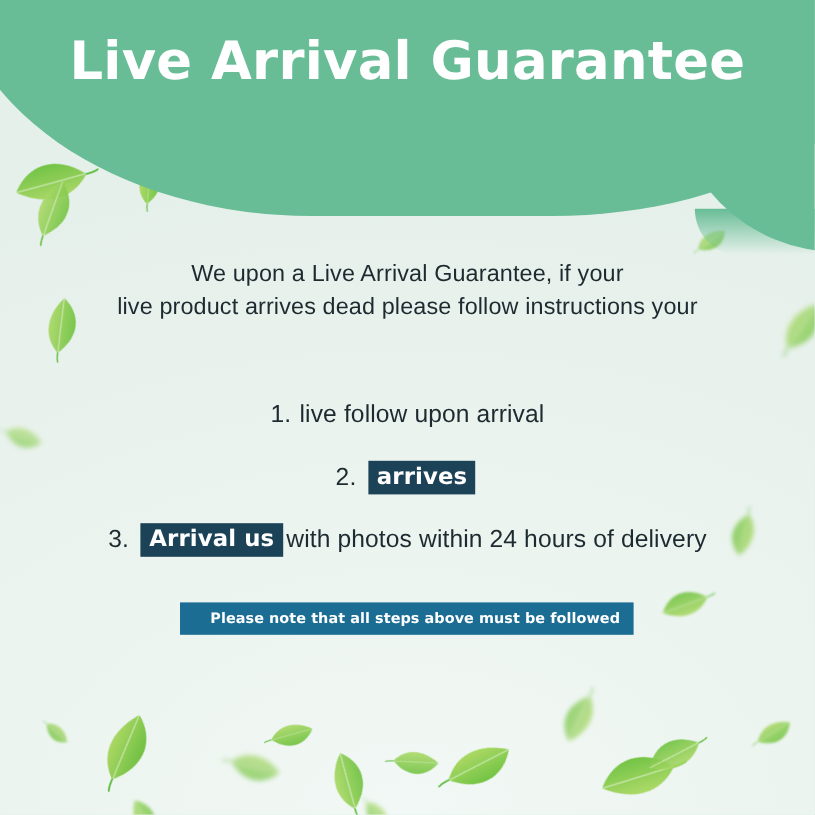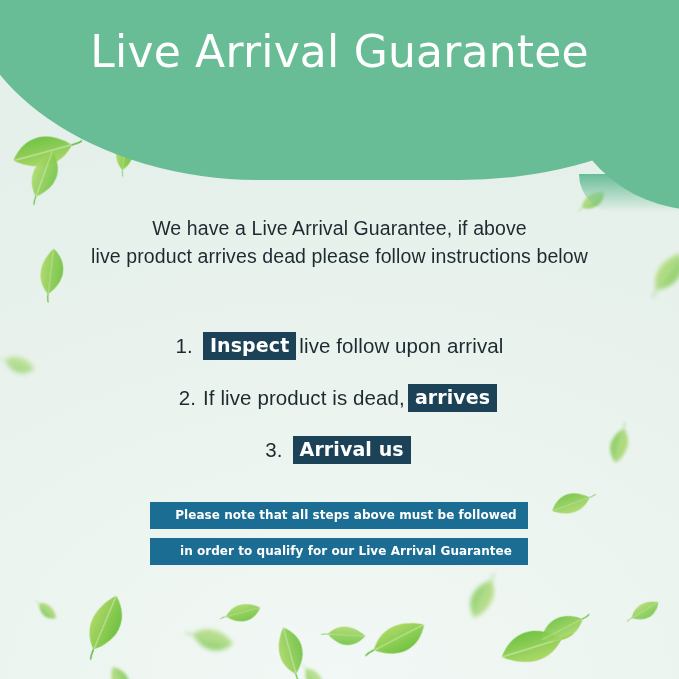--- a/index.html
+++ b/index.html
@@ -61,21 +61,21 @@
 
   
   .title {
     position: absolute;
     left: 0;
     right: 0;
     top: 26px;
     text-align: center;
     color: #ffffff;
     font-size: 44px;
-    font-weight: 400;
+    font-weight: 700;
     letter-spacing: 0.2px;
     font-family: "DejaVu Sans", sans-serif;
     line-height: 1.18;
   }
 
   
   .intro {
     position: absolute;
     left: 60px;
     right: 60px;
@@ -508,43 +508,41 @@
         </svg>
       </div>
     </div>
 
   <div class="header-blob"></div>
   <div class="header-blob-right"></div>
 
   <div class="title">Live Arrival Guarantee</div>
 
   <div class="intro">
-    <div>We have a Live Arrival Guarantee, if above</div>
-    <div>live product arrives dead please follow instructions below</div>
+    <div>We upon a Live Arrival Guarantee, if your</div>
+    <div>live product arrives dead please follow instructions your</div>
   </div>
 
   <div class="steps">
 
     <div class="step">
       <span class="num">1.</span>
-      <span class="chip">Inspect</span>
       <span class="txt">live follow upon arrival</span>
     </div>
 
     <div class="step">
       <span class="num">2.</span>
-      <span class="txt">If live product is dead,</span>
       <span class="chip">arrives</span>
     </div>
 
     <div class="step">
       <span class="num">3.</span>
       <span class="chip">Arrival us</span>
+      <span class="txt">with photos within 24 hours of delivery</span>
     </div>
 
   </div>
 
   <div class="callout">
     <div class="callout-bar">Please note that all steps above must be followed</div>
-    <div class="callout-bar">in order to qualify for our Live Arrival Guarantee</div>
   </div>
 
 </div>
 
 </body></html>

